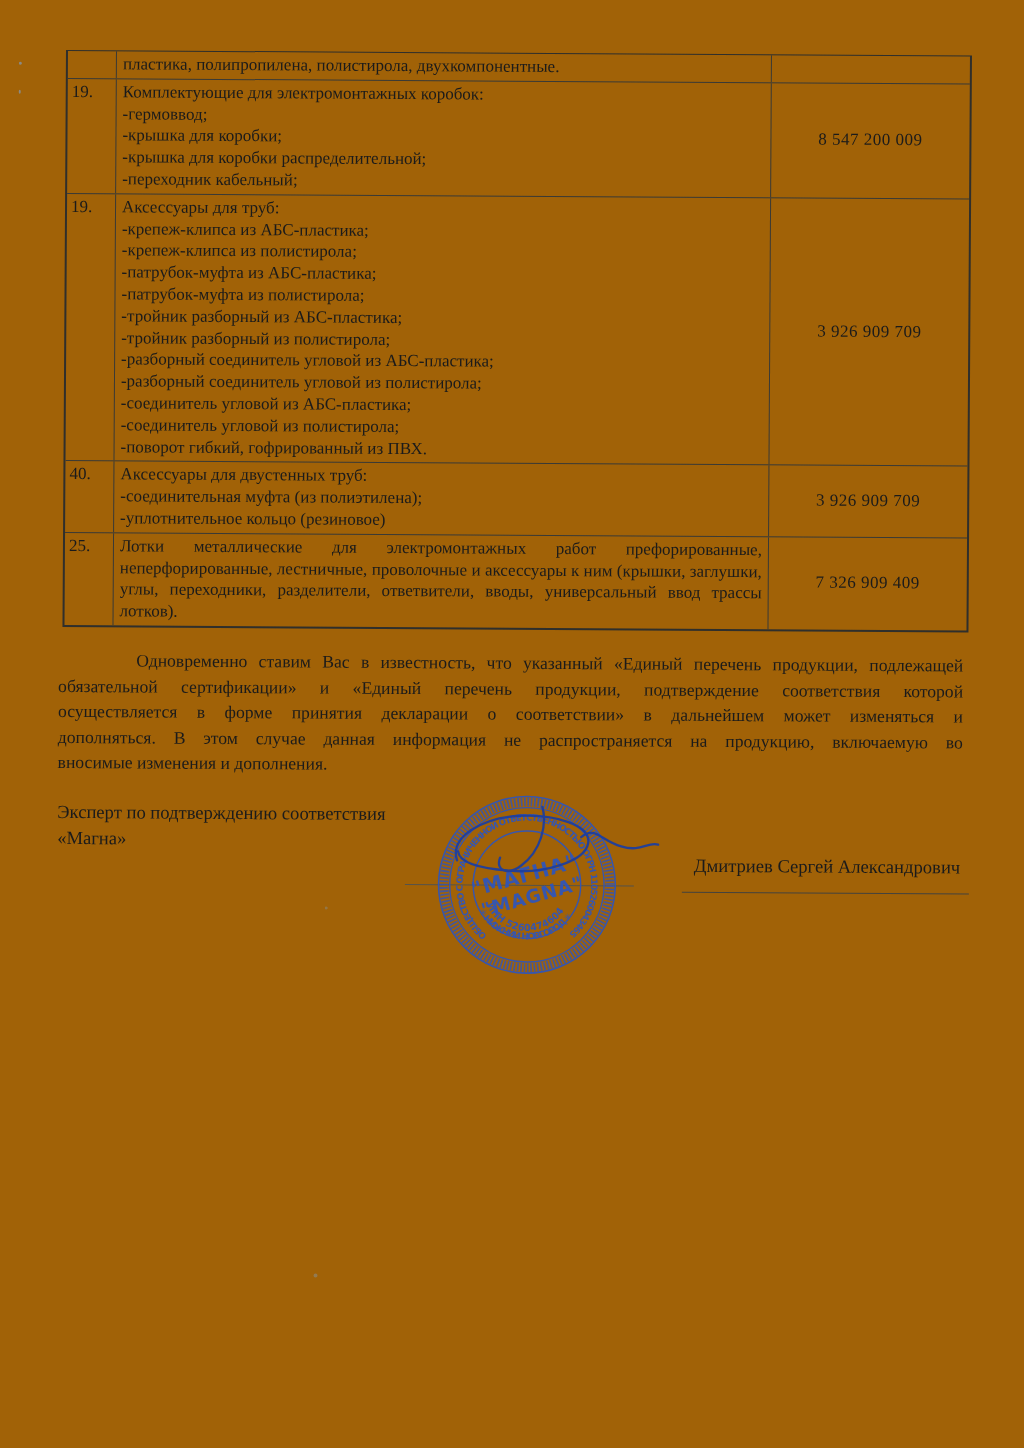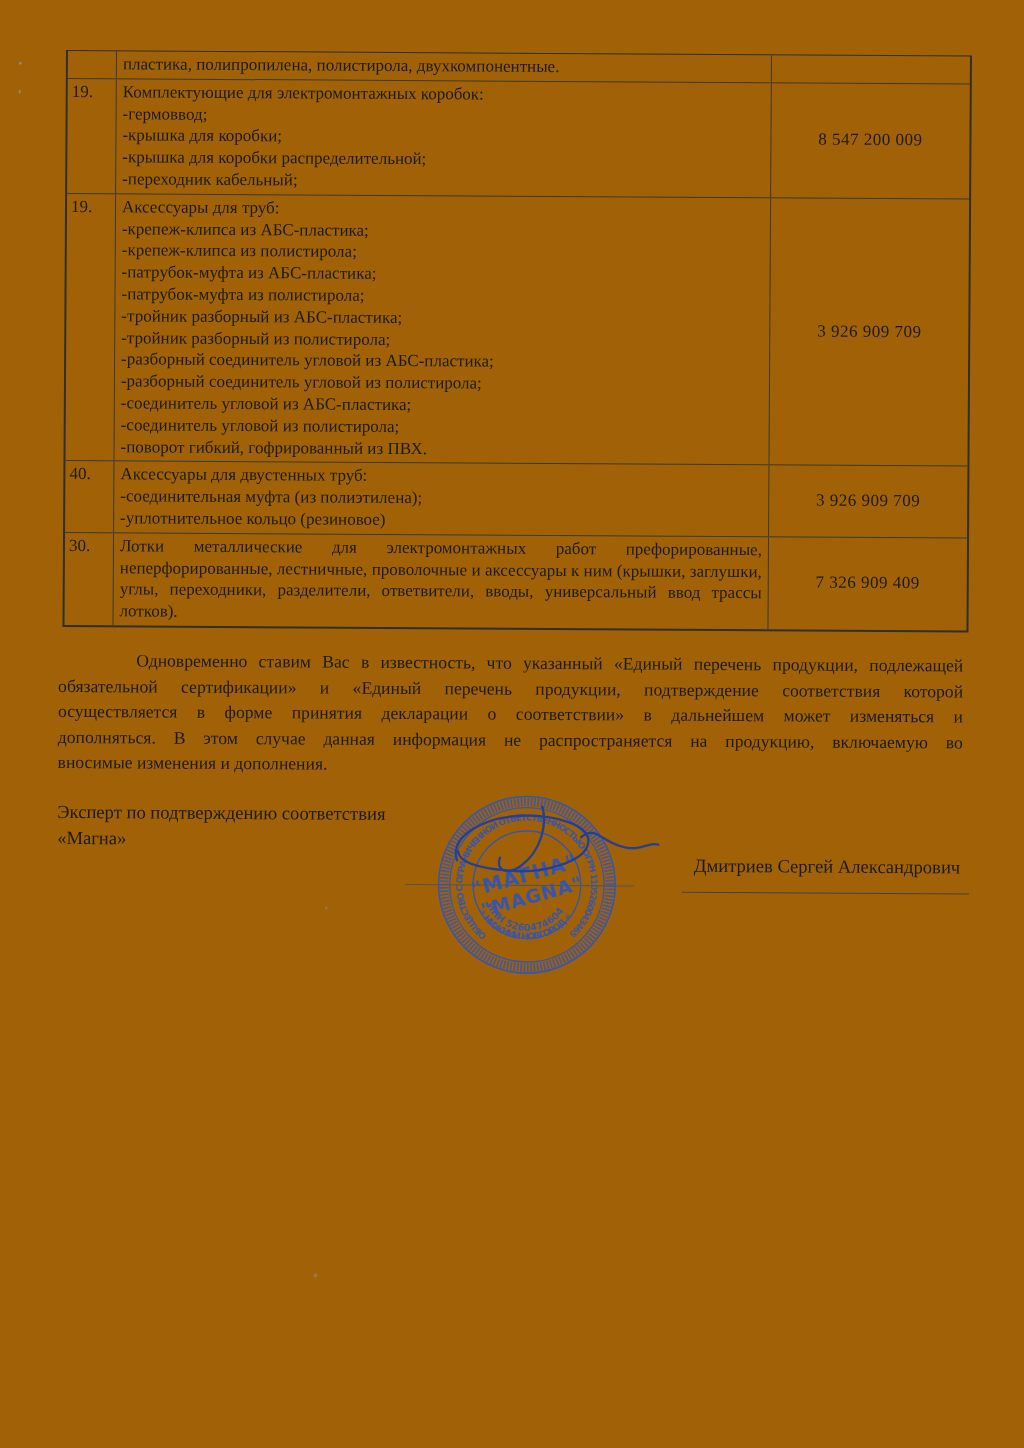--- a/index.html
+++ b/index.html
@@ -94,21 +94,21 @@
       <div class="td num">40.</div>
       <div class="td desc">
         <div class="line">Аксессуары для двустенных труб:</div>
         <div class="line">-соединительная муфта (из полиэтилена);</div>
         <div class="line">-уплотнительное кольцо (резиновое)</div>
       </div>
       <div class="td code">3 926 909 709</div>
     </div>
 
     <div class="tr">
-      <div class="td num">30.</div>
+      <div class="td num">25.</div>
       <div class="td desc just">Лотки металлические для электромонтажных работ префорированные, неперфорированные, лестничные, проволочные и аксессуары к ним (крышки, заглушки, углы, переходники, разделители, ответвители, вводы, универсальный ввод трассы лотков).</div>
       <div class="td code">7 326 909 409</div>
     </div>
   </div>
 
   <div class="para">
     <div class="pline first">Одновременно ставим Вас в известность, что указанный «Единый перечень продукции, подлежащей</div>
     <div class="pline">обязательной сертификации» и «Единый перечень продукции, подтверждение соответствия которой</div>
     <div class="pline">осуществляется в форме принятия декларации о соответствии» в дальнейшем может изменяться и</div>
     <div class="pline">дополняться. В этом случае данная информация не распространяется на продукцию, включаемую во</div>

